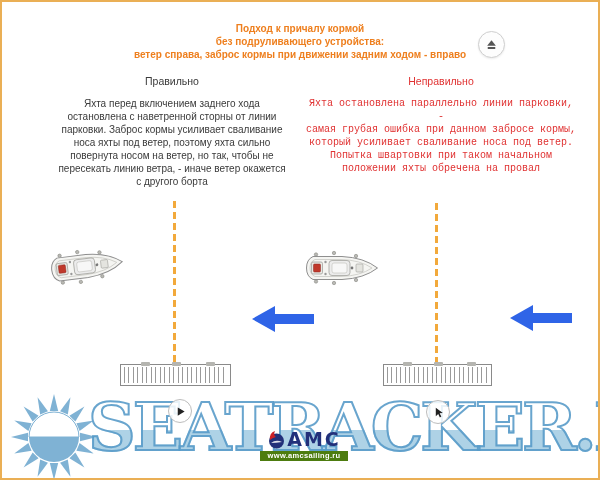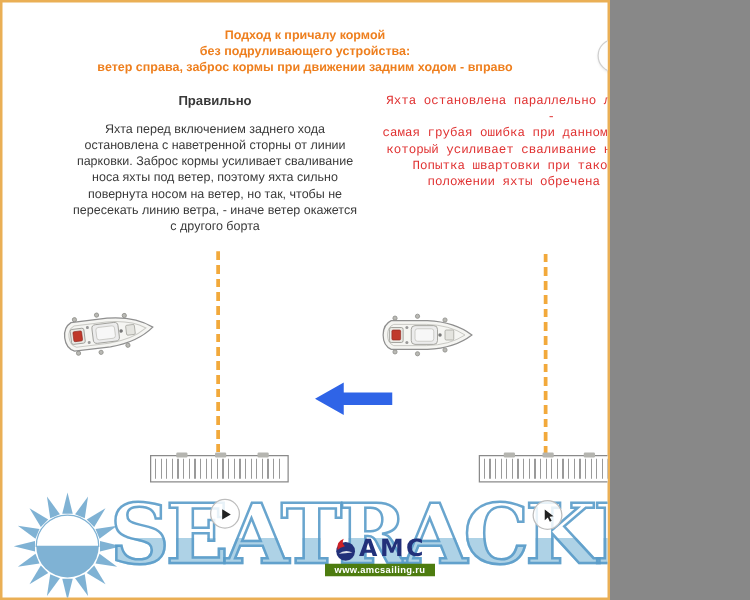--- a/index.html
+++ b/index.html
@@ -1,37 +1,37 @@
 <!DOCTYPE html>
 <html><head>
 <meta charset="utf-8">
 <style>
   html,body{margin:0;padding:0;background:#888;}
   .canvas{
-    position:relative;width:488px;height:480px;background:#ffffff;
+    position:relative;width:600px;height:480px;background:#ffffff;
     border:2px solid #eaaf55;box-sizing:border-box;overflow:hidden;
     font-family:"Liberation Sans",sans-serif;
   }
   
   .title{
     position:absolute;top:20px;left:0;width:100%;text-align:center;
     color:#ee7f1e;font-size:10px;font-weight:bold;line-height:13px;
     white-space:pre-line;
   }
   .collapse-btn{
     position:absolute;left:476px;top:29px;width:27px;height:27px;border-radius:50%;
     background:#fdfdfd;border:1px solid #cfcfcf;padding:0;cursor:pointer;
     display:flex;align-items:center;justify-content:center;
     box-shadow:0 1px 2px rgba(0,0,0,.08);
   }
   
   .col{position:absolute;top:73px;text-align:center;}
   .col-left{left:35px;width:270px;}
   .col-right{left:303px;width:272px;}
-  .col-header{font-size:10.5px;font-weight:bold;color:#3a3a3a;margin-bottom:10px;}
+  .col-header{font-size:10.5px;font-weight:normal;color:#3a3a3a;margin-bottom:10px;}
   .col-header.red{color:#e03232;}
   .col-body{font-size:10px;line-height:13px;color:#3a3a3a;white-space:pre-line;text-align:center;}
   .col-body.red{color:#e03232;font-family:Liberation Mono, monospace;}
   
   .yacht{position:absolute;}
   .yacht.left{left:47px;top:246px;transform:rotate(-7deg);}
   .yacht.right{left:302px;top:248px;}
   .dash-line{
     position:absolute;width:3px;
     background:repeating-linear-gradient(to bottom,#f2a93b 0 7px,transparent 7px 11px);
@@ -127,20 +127,21 @@
     <div class="col-body">Яхта перед включением заднего хода
 остановлена с наветренной сторны от линии
 парковки. Заброс кормы усиливает сваливание
 носа яхты под ветер, поэтому яхта сильно
 повернута носом на ветер, но так, чтобы не
 пересекать линию ветра, - иначе ветер окажется
 с другого борта</div>
   </div>
 
   <div class="col col-right">
+    <div class="col-header red">Неправильно</div>
     <div class="col-body red">Яхта остановлена параллельно линии парковки, -
 самая грубая ошибка при данном забросе кормы,
 который усиливает сваливание носа под ветер.
 Попытка швартовки при таком начальном
 положении яхты обречена на провал</div>
   </div>
 
   <svg class="yacht left" width="76" height="36" viewBox="0 0 76 36">
     <use href="#yacht-sym"></use>
   </svg>

